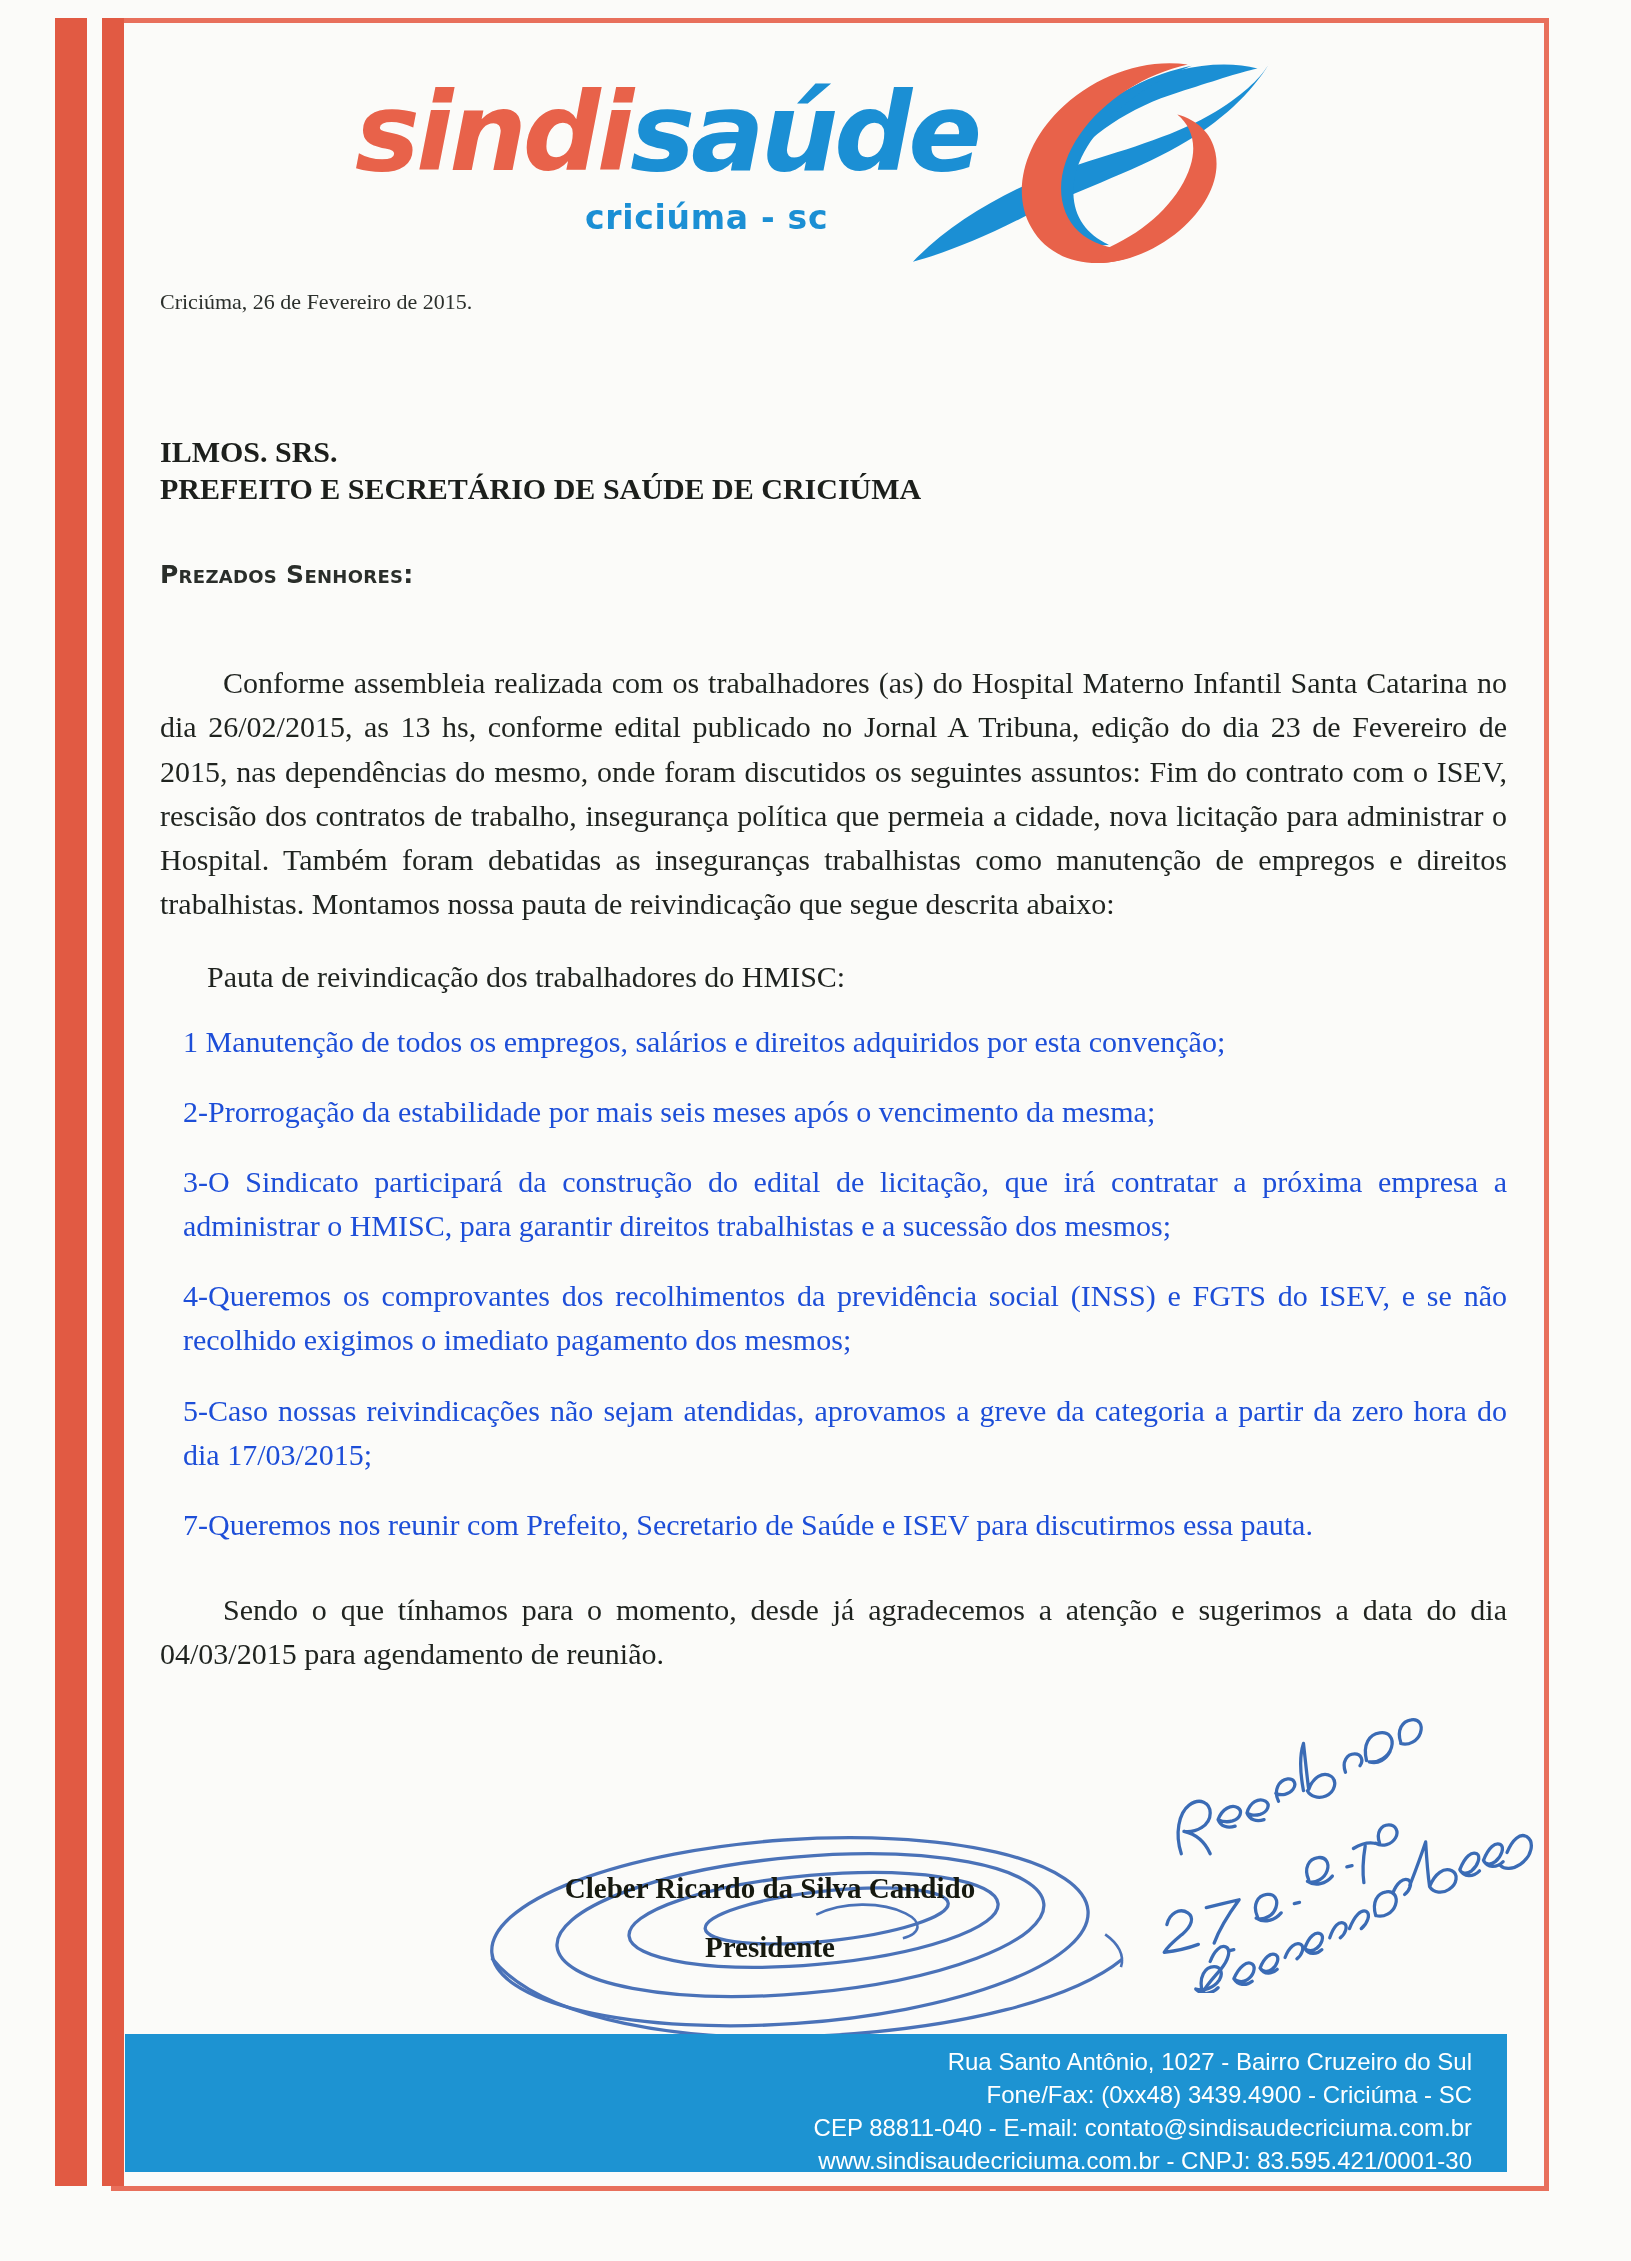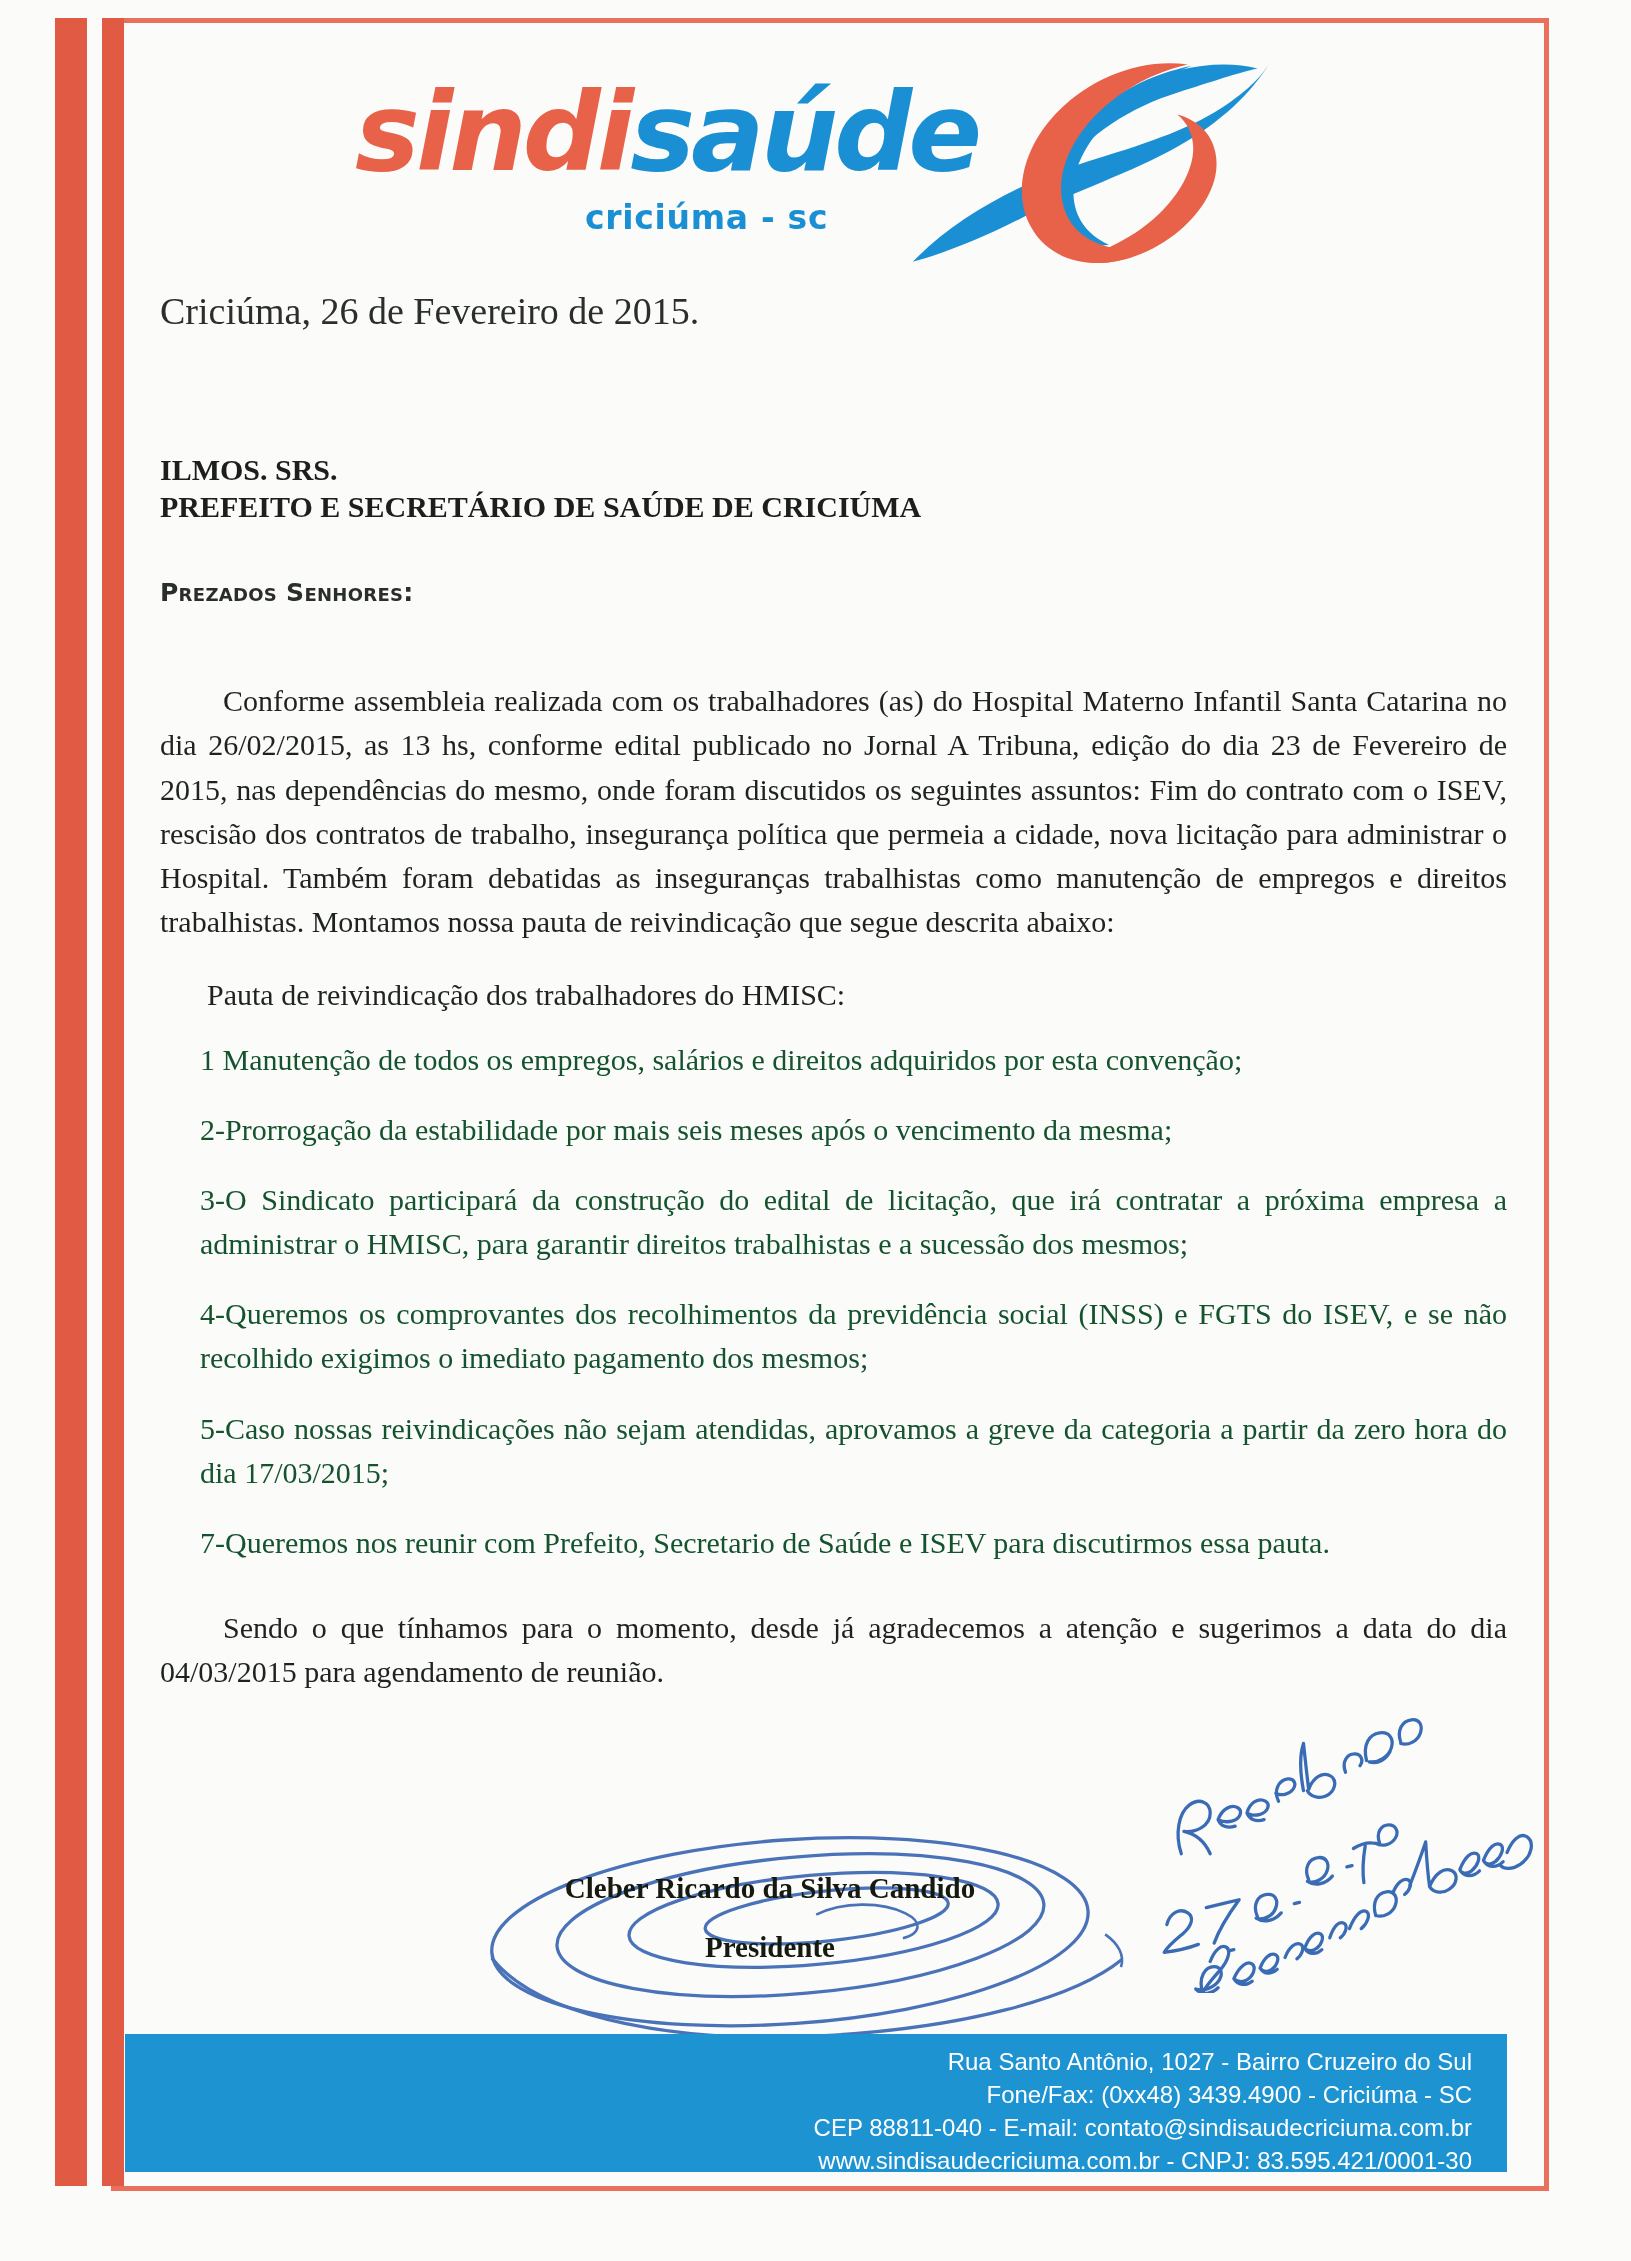--- a/index.html
+++ b/index.html
@@ -92,21 +92,21 @@
   }
 
   
   .body-area {
     position: absolute;
     left: 160px;
     top: 289px;
     width: 1347px;
   }
   .dateline {
-    font-size: 38px;
+    font-size: 22px;
     color: #2b2f2b;
     margin: 0 0 0 0;
   }
   .addressee {
     margin-top: 118px;
     font-size: 30px;
     font-weight: 700;
     line-height: 1.24;
     color: #1c1f1c;
   }
@@ -129,25 +129,25 @@
     color: #1f231f;
   }
   .pauta-head {
     margin-top: 34px;
     margin-left: 47px;
     font-size: 30px;
     color: #1f231f;
   }
   .demand {
     margin-top: 26px;
-    margin-left: 40px;
+    margin-left: 23px;
     font-size: 30px;
     line-height: 1.47;
     text-align: justify;
-    color: #14532d;
+    color: #1d4ed8;
   }
   .closing {
     margin-top: 41px;
     font-size: 30px;
     line-height: 1.47;
     text-align: justify;
     text-indent: 63px;
     color: #1f231f;
   }
 

